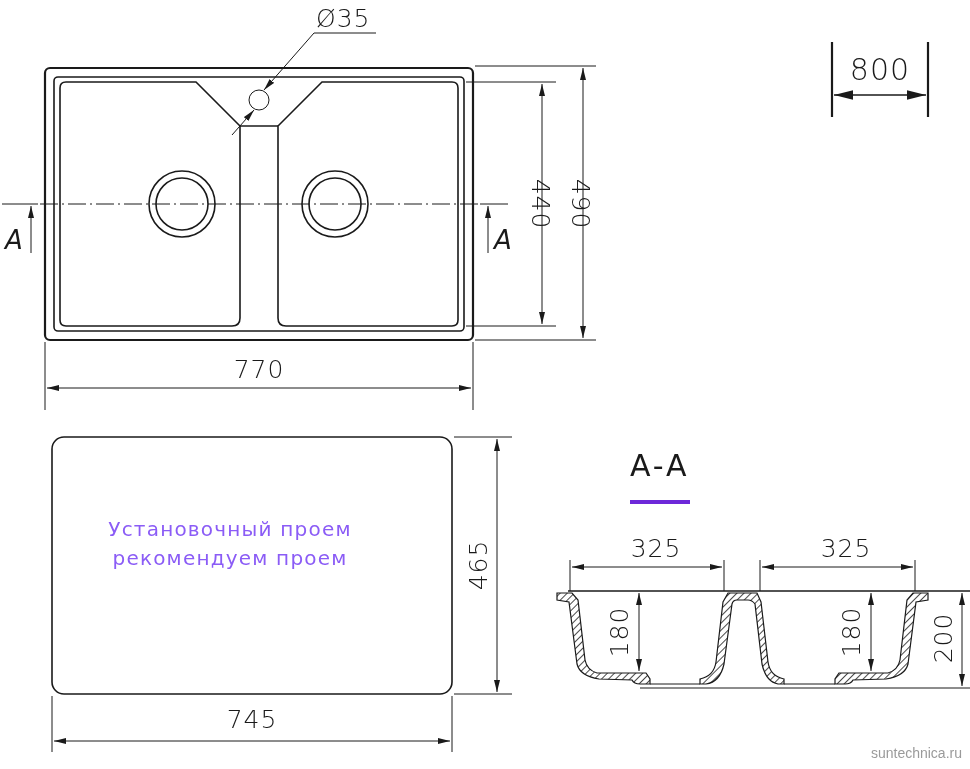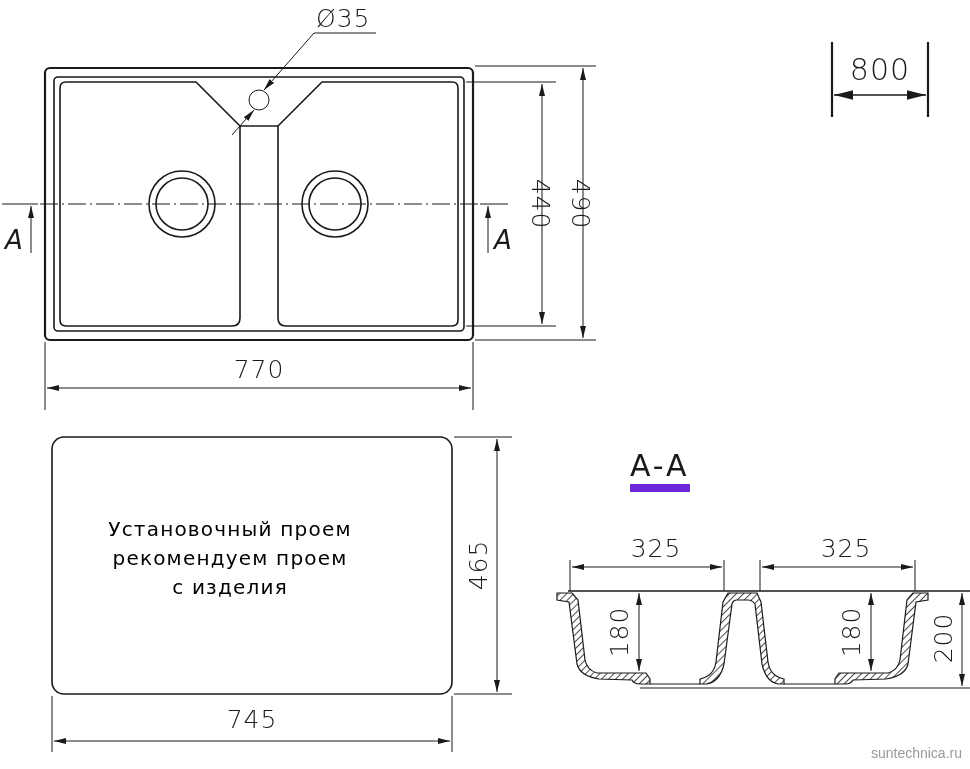--- a/index.html
+++ b/index.html
@@ -7,24 +7,24 @@
          font-family: "DejaVu Sans", sans-serif; color: #1a1a1a; }
   svg { position: absolute; left: 0; top: 0; }
   .ln { stroke: #1a1a1a; fill: none; }
   .thick { stroke-width: 2.2; }
   .mid { stroke-width: 1.6; }
   .thin { stroke-width: 1; }
   .axis { stroke-dasharray: 18 4 2 4; }
   .dim-text { font-family: "DejaVu Sans", sans-serif; font-size: 25px; fill: #1a1a1a; font-weight: 300; letter-spacing: 1px; }
   .sec-letter { font-family: "DejaVu Sans", sans-serif; font-size: 26px; font-style: italic; fill: #1a1a1a; }
   .note { position: absolute; left: 52px; top: 515px; width: 356px; text-align: center;
-          font-size: 20px; line-height: 29px; letter-spacing: 1.2px; color: #000000; }
+          font-size: 20px; line-height: 29px; letter-spacing: 1.2px; color: #8b5cf6; }
   .note div { white-space: nowrap; }
   .title-aa { position: absolute; left: 630px; top: 448px; font-size: 30px; letter-spacing: 3px;
-              border-bottom: 8px solid #6d28d9; padding-bottom: 0; line-height: 36px; }
+              border-bottom: 4px solid #6d28d9; padding-bottom: 16px; line-height: 36px; }
   .watermark { position: absolute; right: 8px; bottom: 8px; font-size: 14px; color: #9a9a9a;
                font-family: "Liberation Sans", sans-serif; }
 </style>
 </head>
 <body>
 
 <svg width="970" height="769" viewBox="0 0 970 769">
   <defs>
     <marker id="arr" viewBox="0 0 12 6" refX="12" refY="3" markerWidth="12" markerHeight="6" orient="auto-start-reverse">
       <path d="M0,0 L12,3 L0,6 Z" fill="#1a1a1a"></path>
@@ -136,18 +136,17 @@
     <text class="dim-text" x="0" y="0" text-anchor="middle" transform="translate(860,632) rotate(-90)">180</text>
 
     <line class="ln thin" x1="962" y1="593" x2="962" y2="686" marker-start="url(#arr)" marker-end="url(#arr)"></line>
     <text class="dim-text" x="0" y="0" text-anchor="middle" transform="translate(952,638) rotate(-90)">200</text>
   </g>
 </svg>
 
 <div class="note">
   <div>Установочный проем</div>
   <div>рекомендуем проем</div>
-  <div>с изделия</div>
 </div>
 
 <div class="title-aa">A-A</div>
 
 <div class="watermark">suntechnica.ru</div>
 
 </body></html>

